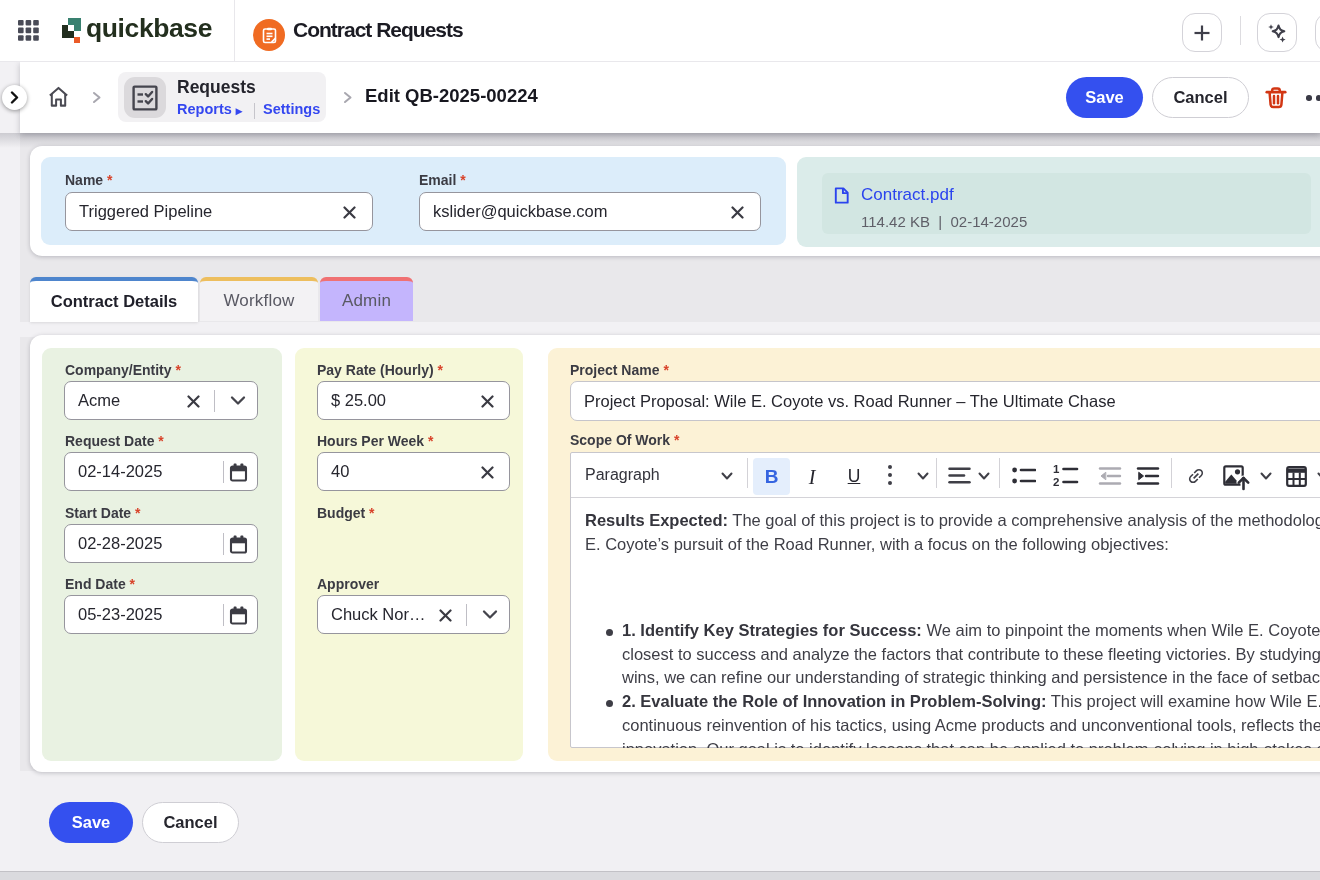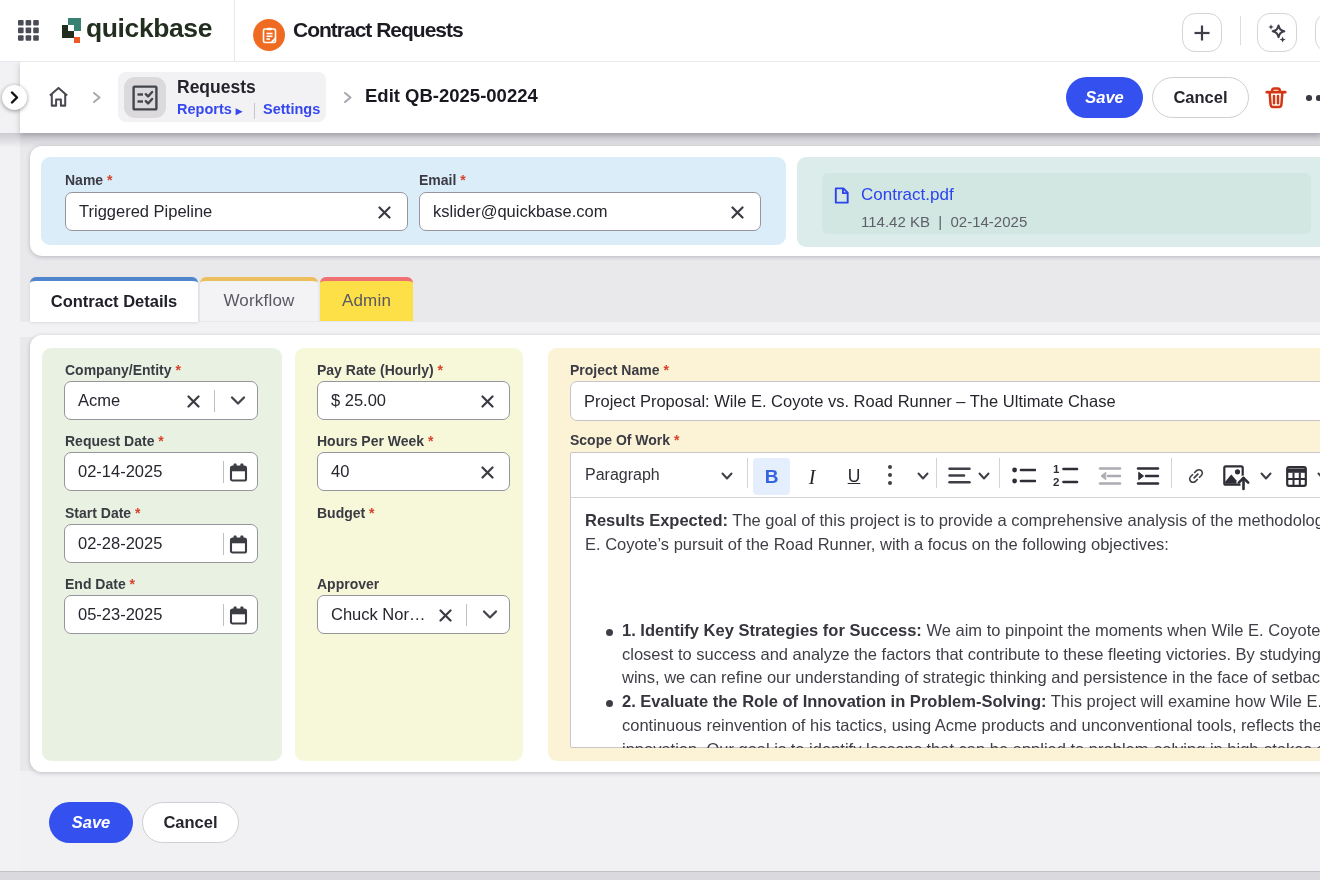--- a/index.html
+++ b/index.html
@@ -13,21 +13,21 @@
   #apptitle { position:absolute; left:293px; top:17.5px; font-size:21px; letter-spacing:-1px; font-weight:bold; color:#1b1b23; }
   .topbtn { position:absolute; top:12.5px; width:40px; height:39px; border:1px solid #d4d3d9; border-radius:13px; background:#fff; }
   
   #crumbbar { position:absolute; left:20px; top:62px; width:1300px; height:71px; background:#fff; box-shadow:0 2px 6px rgba(40,40,55,.25); z-index:20; }
   #sidestrip { position:absolute; left:0; top:62px; width:20px; height:818px; background:#f2f1f4; z-index:5; }
   #shadowband { position:absolute; left:0; top:133px; width:1320px; height:15px; background:linear-gradient(rgba(70,70,85,.22), rgba(70,70,85,0)); z-index:6; }
   #lightband { position:absolute; left:0; top:322px; width:1320px; height:15px; background:#f2f1f4; z-index:1; }
   #lowband { position:absolute; left:0; top:771px; width:1320px; height:101px; background:#f1f0f3; z-index:1; }
   #bottomstrip { position:absolute; left:0; top:871px; width:1320px; height:9px; background:#dadade; border-top:1.5px solid #c2c1c6; z-index:8; }
   .pill { position:absolute; height:41px; border-radius:21px; font-size:16.5px; font-weight:600; display:flex; align-items:center; justify-content:center; }
-  .pill.blue { background:#3450ef; color:#fff;font-style:italic; }
+  .pill.blue { background:#3450ef; color:#fff; }
   .pill.white { background:#fff; color:#26262e; border:1px solid #cfced4; }
   #circbtn { position:absolute; left:2px; top:85px; width:25px; height:25px; background:#fff; border-radius:50%; box-shadow:0 1px 4px rgba(0,0,0,.4); z-index:25; display:flex; align-items:center; justify-content:center; }
   #chip { position:absolute; left:118px; top:72px; width:208px; height:50px; background:#f2f1f3; border-radius:8px; }
   #chiptile { position:absolute; left:6px; top:5px; width:42px; height:41px; background:#dbd9dc; border-radius:11px; display:flex; align-items:center; justify-content:center; }
   
   .card { position:absolute; left:30px; width:1310px; background:#fff; border-radius:12px; box-shadow:0 1px 4px rgba(40,40,55,.25); }
   #card1 { top:146px; height:110px; z-index:10; }
   #card2 { top:335px; height:437px; z-index:10; }
   .panel { position:absolute; border-radius:9px; }
   
@@ -142,21 +142,21 @@
     <path d="M4.6 6.5 L5.6 18.6 C5.75 20.1 6.8 21 8.3 21 H13.7 C15.2 21 16.25 20.1 16.4 18.6 L17.4 6.5" stroke-width="2.5"></path>
     <line x1="9" y1="10" x2="9" y2="17.3" stroke-width="2.5" stroke-linecap="round"></line>
     <line x1="13" y1="10" x2="13" y2="17.3" stroke-width="2.5" stroke-linecap="round"></line>
   </svg>
   <div class="abs" style="left:1306px;top:95px;width:5.5px;height:5.5px;border-radius:50%;background:#3a3a46;z-index:21"></div>
   <div class="abs" style="left:1315.5px;top:95px;width:5.5px;height:5.5px;border-radius:50%;background:#3a3a46;z-index:21"></div>
 
   <div class="card" id="card1"></div>
   <div class="panel" style="left:41px;top:157px;width:745px;height:88px;background:#dcedfa;z-index:11"></div>
   <div class="label" style="left:65px;top:172px">Name <span class="req">*</span></div>
-  <div class="inp" style="left:65px;top:192px;width:343px">
+  <div class="inp" style="left:65px;top:192px;width:308px">
     <span class="val">Triggered Pipeline</span>
       <svg class="icright" style="right:16px;top:13px" width="13" height="13" viewBox="0 0 13 13" stroke="#3a3a42" stroke-width="2.2" stroke-linecap="round">
         <line x1="1.5" y1="1.5" x2="11.5" y2="11.5"></line>
         <line x1="11.5" y1="1.5" x2="1.5" y2="11.5"></line>
       </svg>
   </div>
   <div class="label" style="left:419px;top:172px">Email <span class="req">*</span></div>
   <div class="inp" style="left:419px;top:192px;width:342px">
     <span class="val">kslider@quickbase.com</span>
       <svg class="icright" style="right:16px;top:13px" width="13" height="13" viewBox="0 0 13 13" stroke="#3a3a42" stroke-width="2.2" stroke-linecap="round">
@@ -348,17 +348,17 @@
   <div id="rtcontent" class="abs" style="left:571px;top:499px;width:780px;height:249px;overflow:hidden;z-index:13;font-size:16.5px;color:#3e3e46">
     <div class="abs" style="left:14px;top:10px;line-height:23.7px;white-space:nowrap"><b class="bb">Results Expected:</b> The goal of this project is to provide a comprehensive analysis of the methodologies employed in Wile<br>E. Coyote’s pursuit of the Road Runner, with a focus on the following objectives:</div>
     <div class="abs" style="left:51px;top:120px;line-height:23.7px;white-space:nowrap">
       <i class="bdot" style="top:10px"></i><i class="bdot" style="top:81px"></i>
       <b class="bb">1. Identify Key Strategies for Success:</b> We aim to pinpoint the moments when Wile E. Coyote has come<br>closest to success and analyze the factors that contribute to these fleeting victories. By studying these near<br>wins, we can refine our understanding of strategic thinking and persistence in the face of setbacks.<br><b class="bb">2. Evaluate the Role of Innovation in Problem-Solving:</b> This project will examine how Wile E. Coyote’s<br>continuous reinvention of his tactics, using Acme products and unconventional tools, reflects the spirit of<br>innovation. Our goal is to identify lessons that can be applied to problem-solving in high-stakes environments.
     </div>
   </div>
 
   <div class="tab" style="left:30px;width:168px;background:#fff;border-top:4.5px solid #4e85cd;font-weight:bold;color:#20202a;box-shadow:0 1px 3px rgba(0,0,0,.1)">Contract Details</div>
   <div class="tab" style="left:200px;width:118px;height:44px;background:#f3f2f4;border-top:4.5px solid #edbe5e;color:#595963;font-size:17px;letter-spacing:0.2px">Workflow</div>
-  <div class="tab" style="left:320px;width:93px;height:44px;background:#fde047;border-top:4.5px solid #f07173;color:#595963;font-size:17px;letter-spacing:0.2px">Admin</div>
+  <div class="tab" style="left:320px;width:93px;height:44px;background:#c4b5fd;border-top:4.5px solid #f07173;color:#595963;font-size:17px;letter-spacing:0.2px">Admin</div>
 
   <div class="pill blue" style="left:49px;top:802px;width:84px;z-index:12">Save</div>
   <div class="pill white" style="left:142px;top:802px;width:97px;z-index:12">Cancel</div>
 </div>
 
 </body></html>

